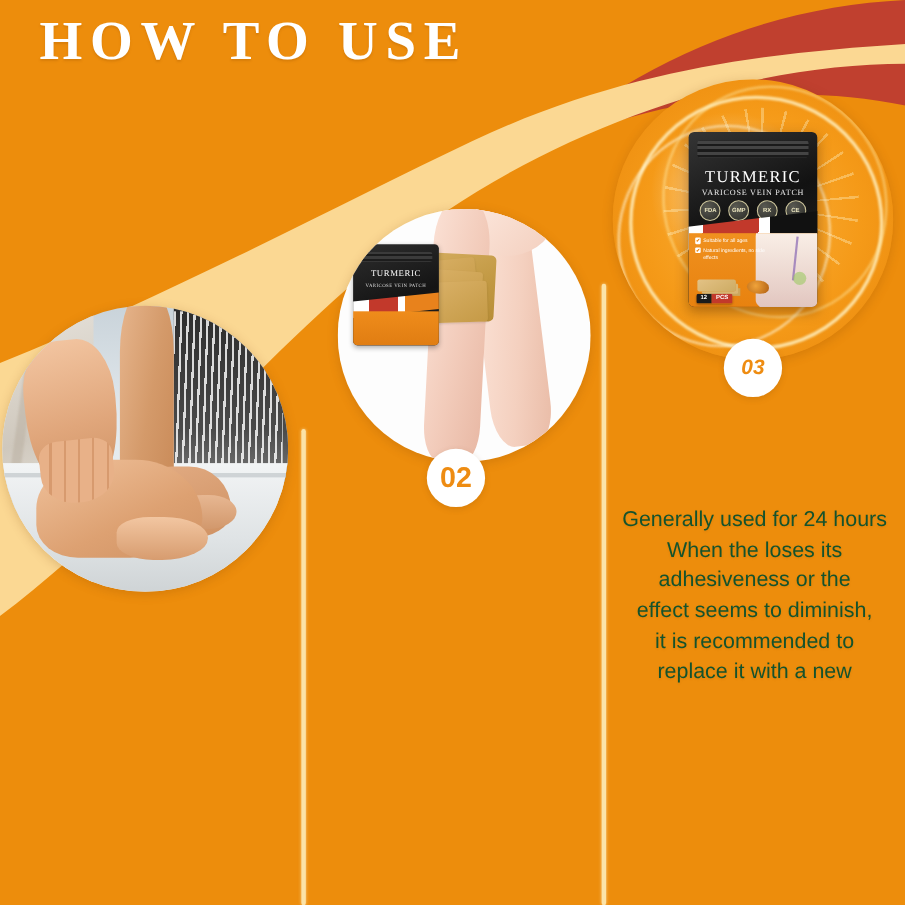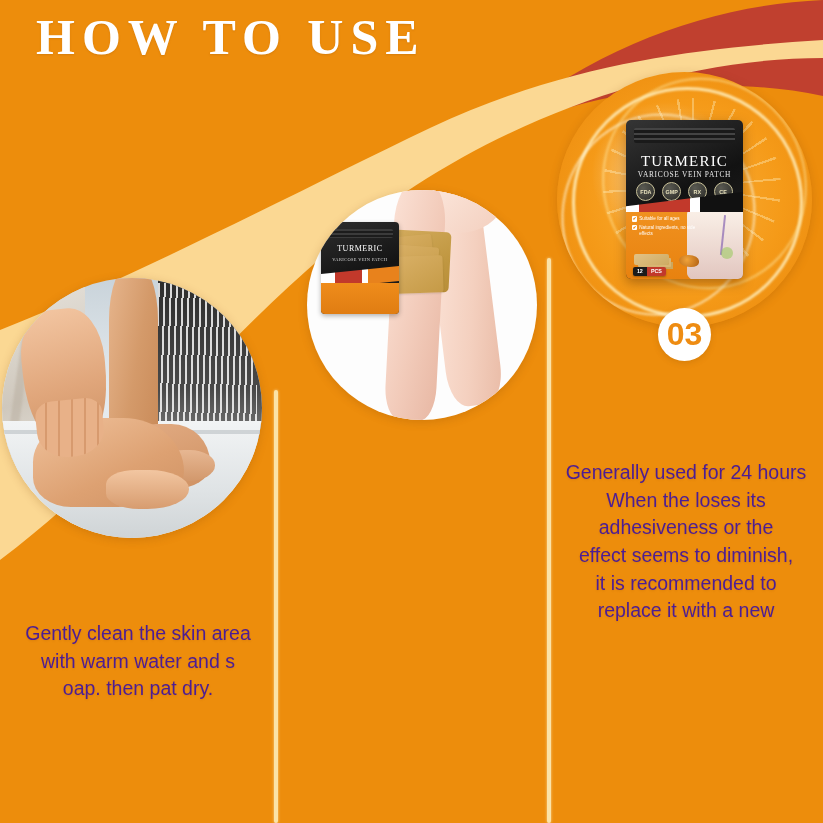--- a/index.html
+++ b/index.html
@@ -283,25 +283,25 @@
 
   
   .num{
     position:absolute;border-radius:50%;background:#FFFFFF;
     display:flex;align-items:center;justify-content:center;
     color:#EE8C12;font-weight:700;
     box-shadow:0 2px 6px rgba(130,70,0,.2);
   }
   .num.n1{left:110px;top:527px;width:53px;height:53px;font-size:26px;}
   .num.n2{left:388px;top:408px;width:53px;height:53px;font-size:26px;}
-  .num.n3{left:658px;top:308px;width:53px;height:53px;font-size:32px;}
+  .num.n3{left:658px;top:308px;width:53px;height:53px;font-size:19px;font-style:italic;}
 
   
   .caption{
-    position:absolute;color:#4c1d95;text-align:center;
+    position:absolute;color:#14532d;text-align:center;
     line-height:1.42;white-space:pre-line;
     text-shadow:0 1px 2px rgba(150,80,0,.18);
   }
   .caption.t1{left:4px;top:620px;width:268px;font-size:19.5px;}
   .caption.t2{left:277px;top:528px;width:268px;font-size:19.5px;}
   .caption.t3{left:550px;top:459px;width:272px;font-size:19.5px;}
 </style>
 </head>
 <body>
 
@@ -394,25 +394,23 @@
           <div class="leaf"></div>
           <div class="pcs">
             <span class="n">12</span>
             <span class="u">PCS</span>
           </div>
         </div>
       </div>
     </div>
   </div>
 
+  <div class="num n2">02</div>
   <div class="num n3">03</div>
 
-  <div class="caption t1">Gently clean the skin area
-with warm water and s
-oap. then pat dry.</div>
   <div class="caption t3">Generally used for 24 hours
 When the loses its
 adhesiveness or the
 effect seems to diminish,
 it is recommended to
 replace it with a new</div>
 
 </div>
 
 </body></html>

